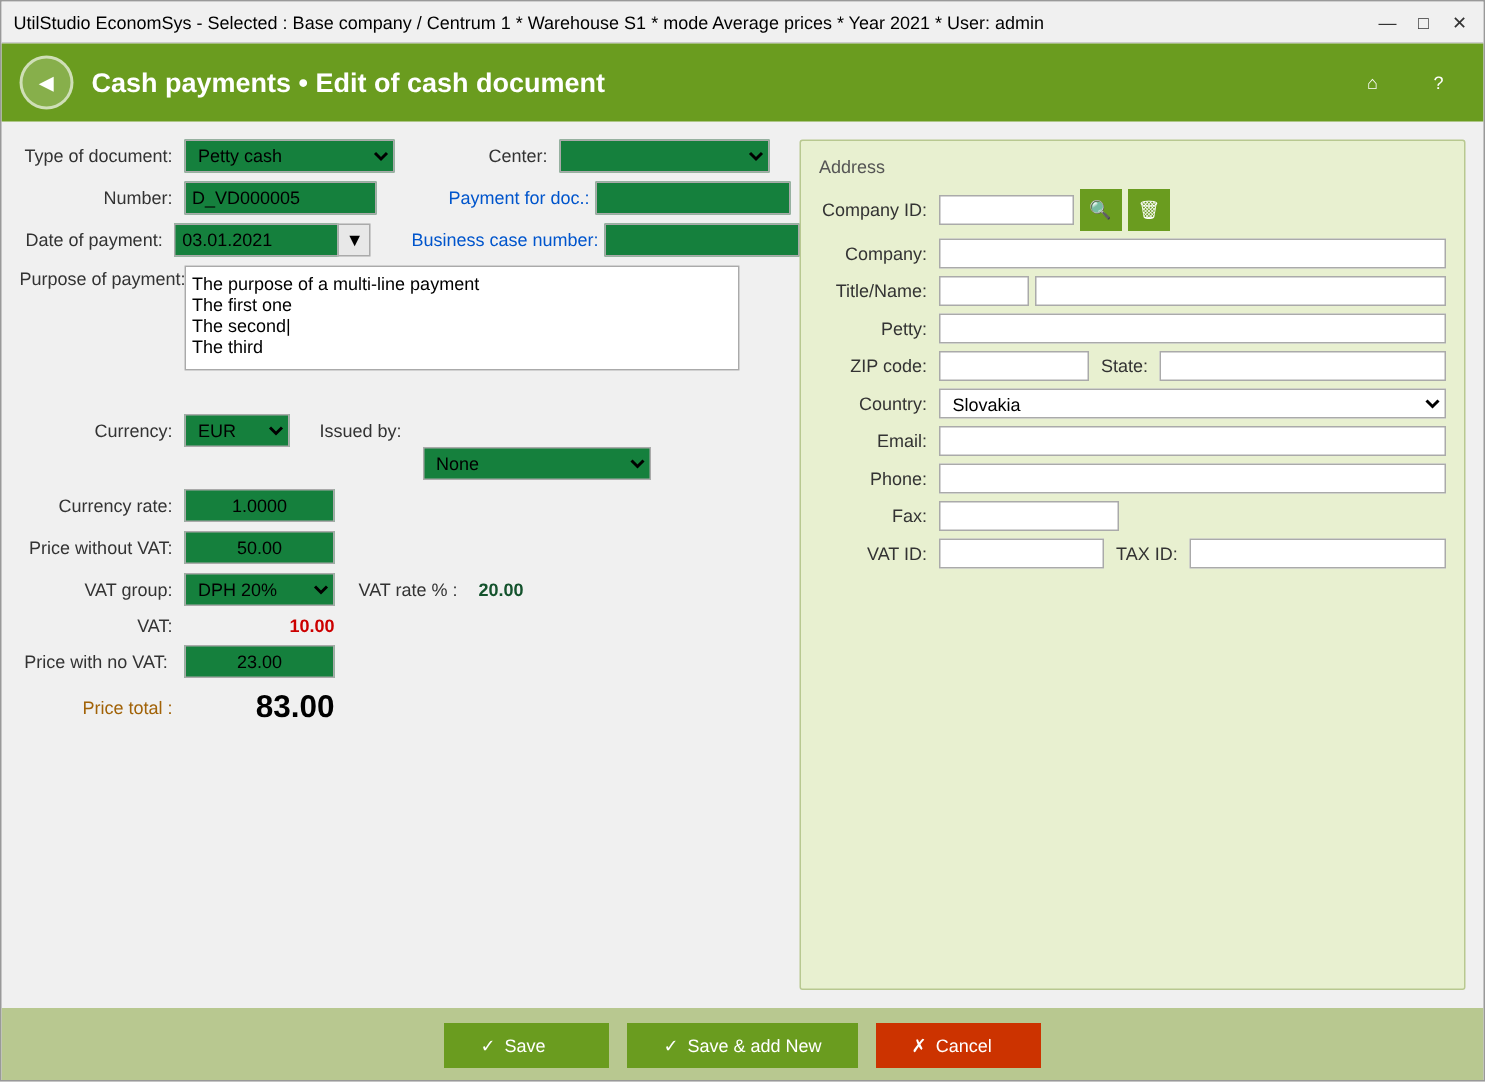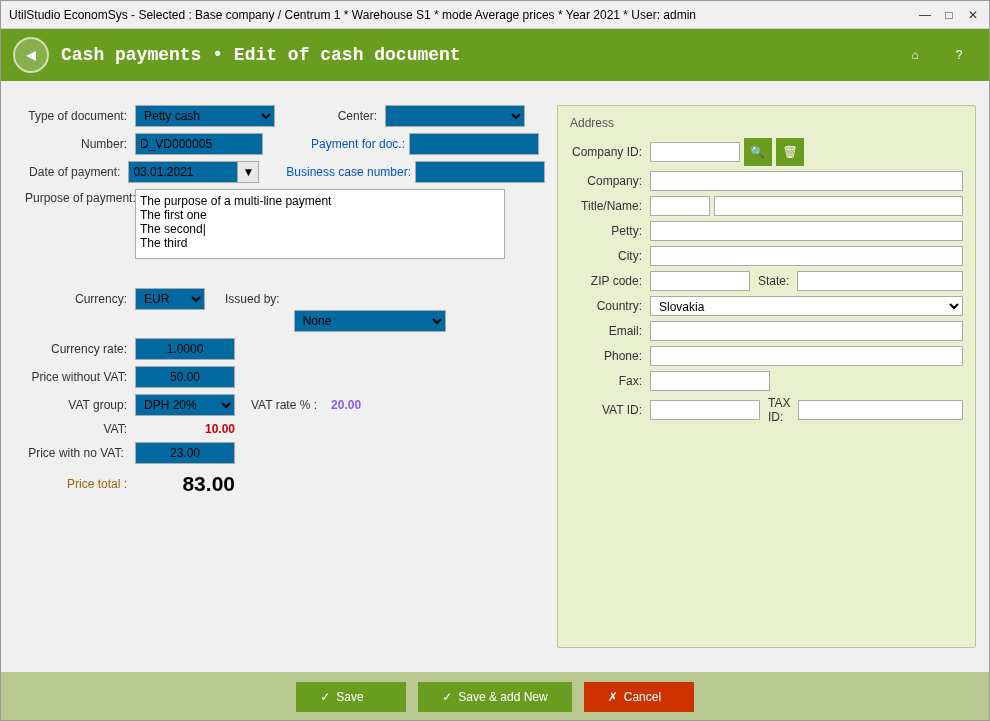--- a/index.html
+++ b/index.html
@@ -36,54 +36,53 @@
     }
     .header-left { display: flex; align-items: center; gap: 12px; }
     .header-back-btn {
       width: 36px; height: 36px;
       border-radius: 50%;
       background: rgba(255,255,255,0.2);
       border: 2px solid rgba(255,255,255,0.6);
       display: flex; align-items: center; justify-content: center;
       cursor: pointer; color: white; font-size: 18px; font-weight: bold;
     }
-    .header-title { font-size: 18px; font-weight: bold; color: white; font-family: Liberation Mono, monospace; }
+    .header-title { font-size: 18px; font-weight: bold; color: white; }
     .header-right { display: flex; gap: 8px; }
     .header-icon-btn {
       width: 36px; height: 36px;
       display: flex; align-items: center; justify-content: center;
       cursor: pointer; color: white; font-size: 20px;
     }
 
     
     .main-content {
       display: flex;
-      padding: 24px;
-      gap: 12px;
+      padding: 12px;
       height: calc(721px - 28px - 52px - 50px);
     }
 
     
     .left-panel { width: 520px; flex-shrink: 0; }
 
     
     .form-row {
       display: flex;
       align-items: center;
       margin-bottom: 6px;
     }
     .form-label {
       text-align: right;
       color: #333;
       padding-right: 8px;
       white-space: nowrap;
     }
     .form-control {
       border: 1px solid #aaa;
-      background: #0369a1;
+      background: #15803d;
       padding: 2px 4px;
       height: 22px;
       font-size: 12px;
     }
     select.form-control { cursor: pointer; }
 
     
     .address-panel {
       flex: 1;
       background: #e8f0d0;
@@ -325,21 +324,21 @@
     </div>
 
     <div class="form-row">
       <span class="form-label" style="width:110px;">VAT group:</span>
       <select class="form-control" style="width:100px;">
         <option>DPH 20%</option>
       </select>
       <span style="width:16px;"></span>
       <span class="form-label">VAT rate % :</span>
       <span style="width:6px;"></span>
-      <span style="color:#8b5cf6; font-weight:bold;">20.00</span>
+      <span style="color:#14532d; font-weight:bold;">20.00</span>
     </div>
 
     <div class="form-row">
       <span class="form-label" style="width:110px;">VAT:</span>
       <span style="color:#cc0000; font-weight:bold; width:100px; text-align:right; display:inline-block;">10.00</span>
     </div>
 
     <div class="form-row">
       <span class="form-label" style="width:110px;text-align:center;">Price with no VAT:</span>
       <input type="text" class="form-control numeric-input" style="width: 100px;" value="23.00">
@@ -379,24 +378,20 @@
         <input type="text" class="addr-input title-input" style="width: 60px; flex: 0 0 auto;" value="">
         <input type="text" class="addr-input name-input" style="flex: 1 1 0%;" value="">
       </div>
     </div>
 
     <div class="addr-row">
       <span class="addr-label">Petty:</span>
       <input type="text" class="addr-input" value="" style="">
     </div>
 
-    <div class="addr-row">
-      <span class="addr-label">City:</span>
-      <input type="text" class="addr-input" value="" style="">
-    </div>
 
     <div class="addr-row">
       <span class="addr-label">ZIP code:</span>
       <input type="text" class="addr-input" style="width: 100px; flex: 0 0 auto;" value="">
       <span style="margin: 0 8px; color:#333;">State:</span>
       <input type="text" class="addr-input" value="" style="">
     </div>
 
     <div class="addr-row">
       <span class="addr-label">Country:</span>

